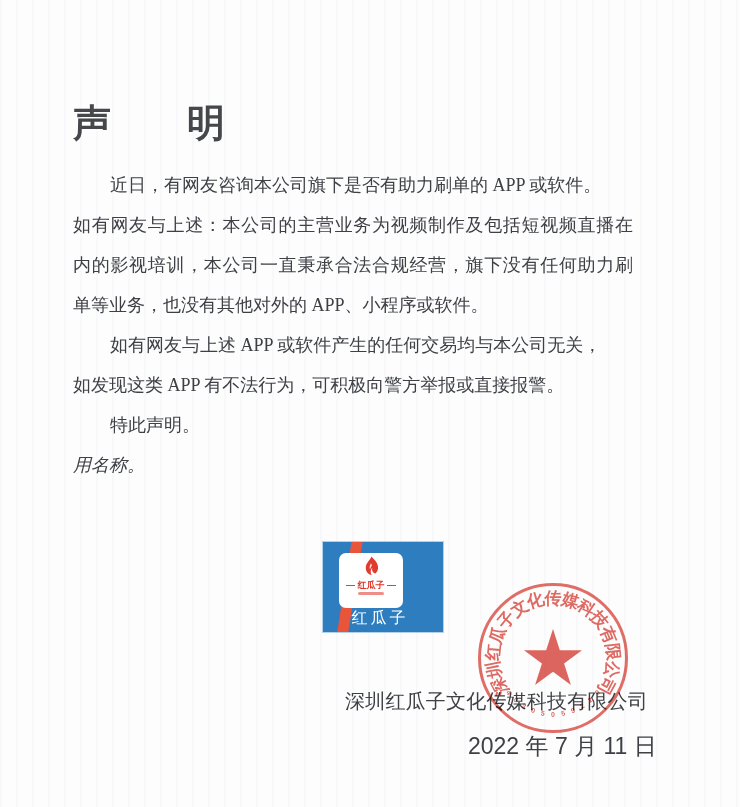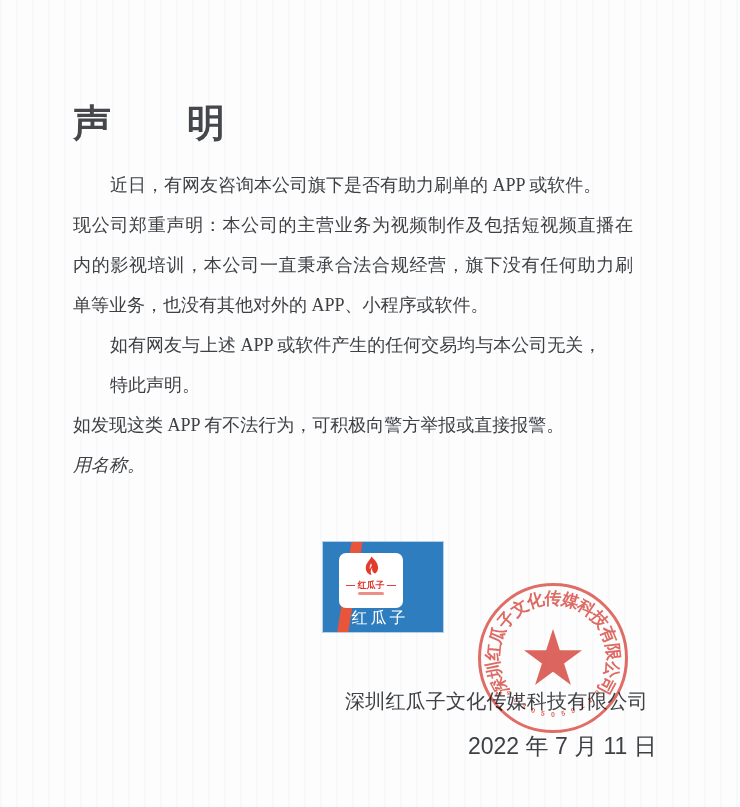--- a/index.html
+++ b/index.html
@@ -91,26 +91,26 @@
 </style>
 </head>
 <body>
 
 <div class="page">
 
   <div class="doc-title">声　　明</div>
 
   <div class="doc-body">
     <div class="doc-line l-indent">近日，有网友咨询本公司旗下是否有助力刷单的 APP 或软件。</div>
-    <div class="doc-line l-just">现公司郑重声明：本公司的主营业务为视频制作及包括短视频直播在</div>
+    <div class="doc-line l-just">如有网友与上述：本公司的主营业务为视频制作及包括短视频直播在</div>
     <div class="doc-line l-just">内的影视培训，本公司一直秉承合法合规经营，旗下没有任何助力刷</div>
     <div class="doc-line">单等业务，也没有其他对外的 APP、小程序或软件。</div>
     <div class="doc-line l-indent">如有网友与上述 APP 或软件产生的任何交易均与本公司无关，</div>
+    <div class="doc-line">如发现这类 APP 有不法行为，可积极向警方举报或直接报警。</div>
     <div class="doc-line l-indent">特此声明。</div>
-    <div class="doc-line">如发现这类 APP 有不法行为，可积极向警方举报或直接报警。</div>
     <div class="doc-line l-italic">用名称。</div>
   </div>
 
   <div class="appicon">
     <div class="app-stripe"></div>
     <div class="app-tile">
       <svg class="app-flame" viewBox="0 0 48 48" aria-hidden="true">
         <path fill="#e23a2c" d="M24 3 C21 11 13 15 13 25 C13 32 18 37.5 24 38.5 C21.5 33 22 28.5 25.5 24.5 C24 30 27 34.5 31.5 35.5 C35.5 32.5 37.5 27 36.2 20.8 C34.2 11.8 28.2 8.2 24 3 Z"></path>
         <path fill="#ffffff" d="M23 16 C21 20 19.5 23.5 21 28 C22 25 23.5 22 25 19.5 Z" opacity="0.85"></path>
       </svg>

